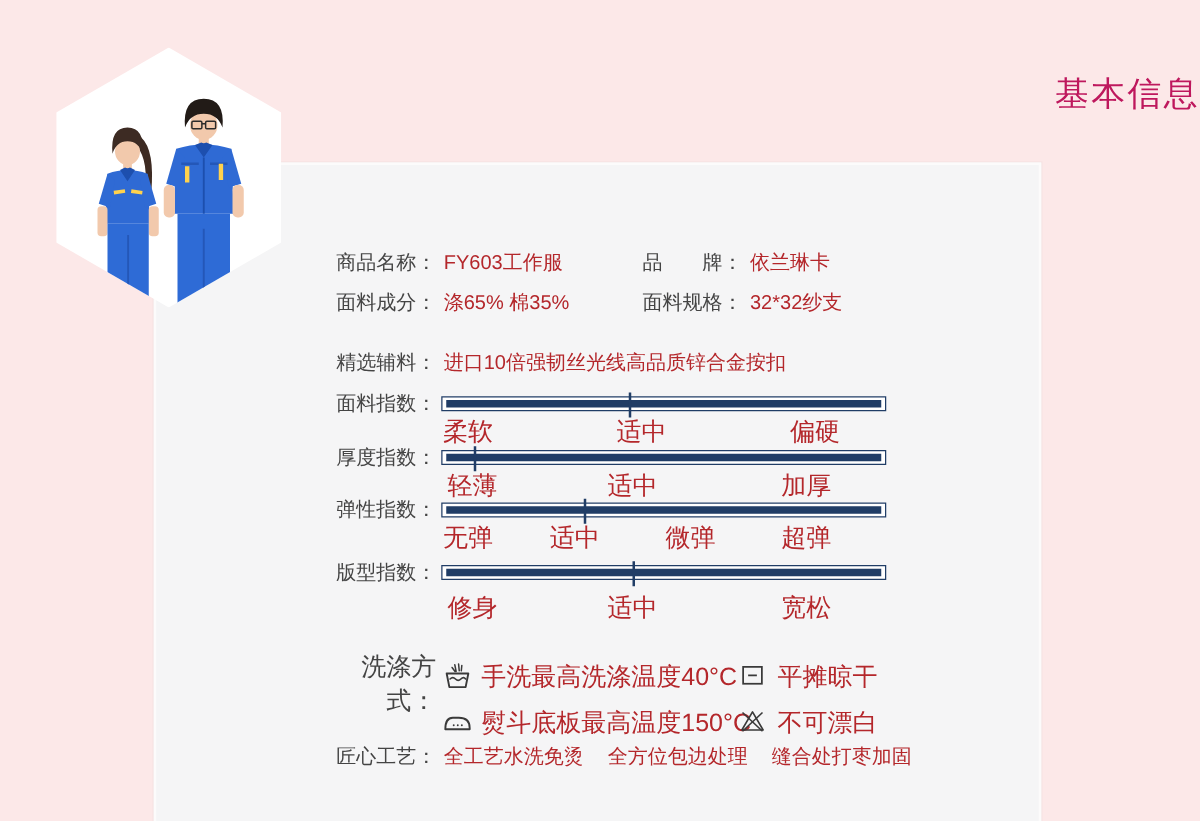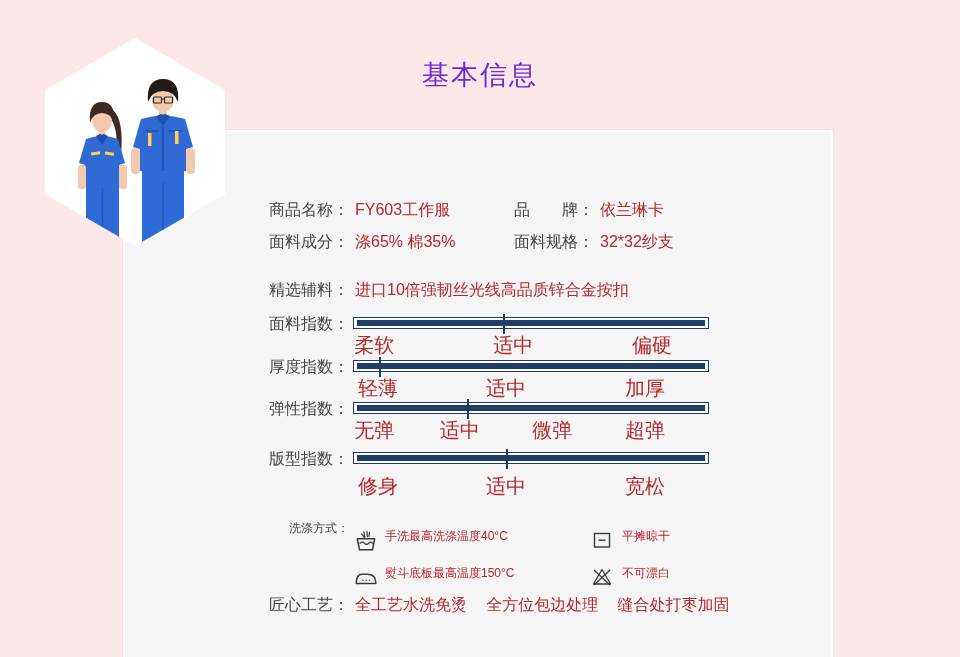--- a/index.html
+++ b/index.html
@@ -1,19 +1,19 @@
 <!DOCTYPE html>
 <html><head>
 <meta charset="utf-8">
 <style>
   html,body{margin:0;padding:0;}
   .stage{position:relative;width:960px;height:657px;background:#fce8e8;overflow:hidden;
          font-family:"Liberation Sans",sans-serif;}
-  .page-title{position:absolute;top:57px;left:0;width:100%;text-align:center;
-              font-size:27px;font-weight:500;letter-spacing:2px;color:#6d28d9;}
+  .page-title{position:absolute;top:57px;left:0;width:100%;text-align:right;
+              font-size:27px;font-weight:500;letter-spacing:2px;color:#be185d;}
   .card{position:absolute;left:123px;top:130px;width:710px;height:650px;
         background:#f5f5f6;border:2px solid #fcfbfb;box-sizing:border-box;
         box-shadow:0 0 0 1px rgba(0,0,0,0.025);}
   .hex{position:absolute;left:45px;top:38px;width:180px;height:208px;z-index:3;}
   .row{position:absolute;left:132px;font-size:16px;color:#444;white-space:nowrap;}
   .flabel{display:inline-block;width:92px;text-align:right;color:#444;}
   .val{color:#b4272b;margin-left:6px;}
   .col2{position:absolute;left:255px;top:0;white-space:nowrap;}
   .flabel2{display:inline-block;width:82px;text-align:right;color:#444;}
   .pre{white-space:pre-wrap;font-family:Liberation Mono, monospace;}
@@ -21,21 +21,21 @@
   .slider-row{position:absolute;left:132px;display:flex;align-items:flex-start;font-size:16px;}
   .slider-row .flabel{line-height:14px;}
   .slider-wrap{position:relative;width:356px;margin-left:4px;}
   .track{position:relative;height:12px;border:1px solid #203d66;background:#fff;box-sizing:border-box;}
   .fill{position:absolute;left:3px;right:3px;top:2px;bottom:2px;background:#203d66;}
   .marker{position:absolute;top:-4px;width:2px;height:20px;background:#203d66;}
   .marks{position:relative;height:20px;margin-top:3px;}
   .marks span{position:absolute;top:0;transform:translateX(-50%);color:#b4272b;
               font-size:20px;white-space:nowrap;}
   
-  .wash-row{position:absolute;left:132px;width:560px;height:28px;font-size:12px;color:#444;}
+  .wash-row{position:absolute;left:132px;width:560px;height:28px;font-size:20px;color:#444;}
   .wash-row .flabel{position:absolute;left:0;top:4px;}
   .wash-item{position:absolute;top:12px;display:flex;align-items:flex-start;gap:6px;color:#b4272b;}
   .wash-item.wa{left:96px;}
   .wash-item.wb{left:333px;}
   .wicon{width:26px;height:26px;flex:none;}
   .wicon svg{display:block;}
 </style>
 </head>
 <body>
 

